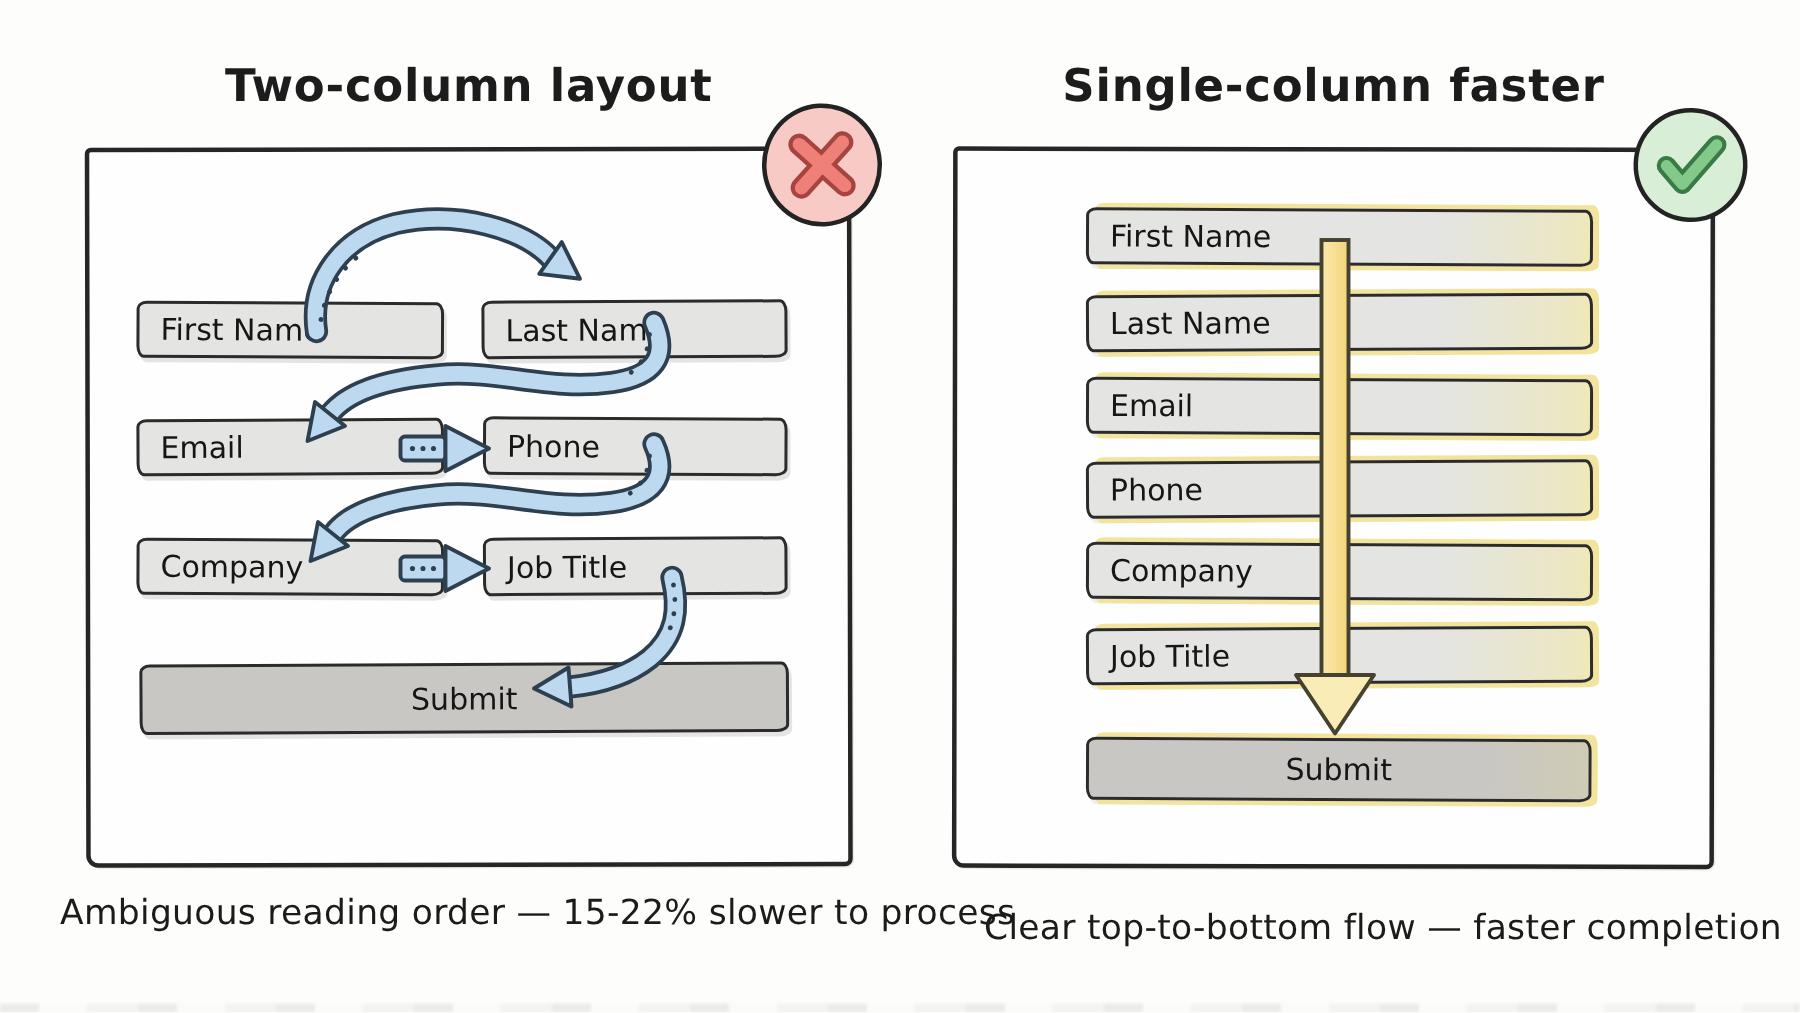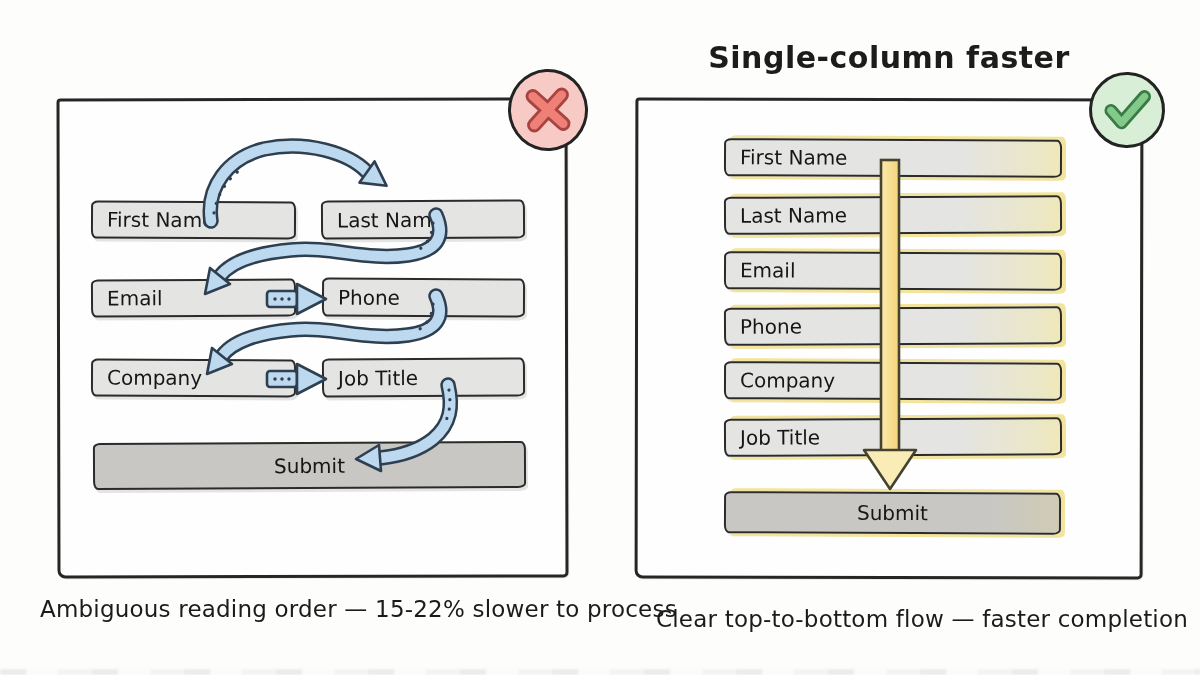--- a/index.html
+++ b/index.html
@@ -67,20 +67,21 @@
     position:absolute;left:0;bottom:0;width:100%;height:6px;opacity:.45;
     background:repeating-linear-gradient(90deg,rgba(118,124,120,.28) 0 26px,rgba(205,208,204,.10) 26px 58px,rgba(148,150,155,.20) 58px 92px);
     filter:blur(1.2px);
   }
 </style>
 </head>
 <body>
 
 <div class="stage">
 
+  <div class="title t-left">Two-column layout</div>
   <div class="title t-right">Single-column faster</div>
 
   <div class="panel p-left"></div>
   <div class="panel p-right"></div>
 
   <div class="fld tilt-a" style="left:91px;top:201px;width:205px;height:38px">
       <span>First Name</span>
     </div>
   <div class="fld tilt-b" style="left:321px;top:200px;width:204px;height:39px">
       <span>Last Name</span>

